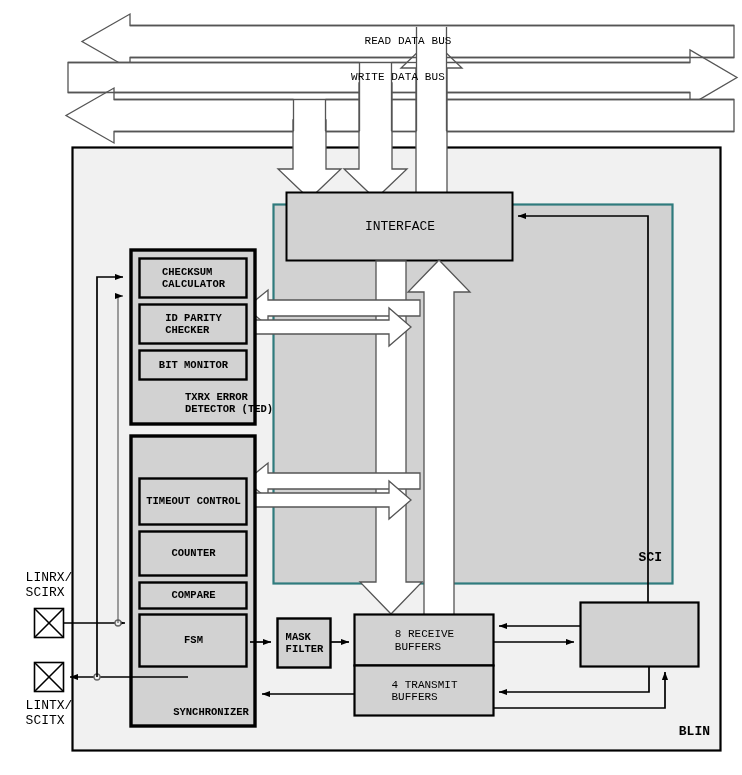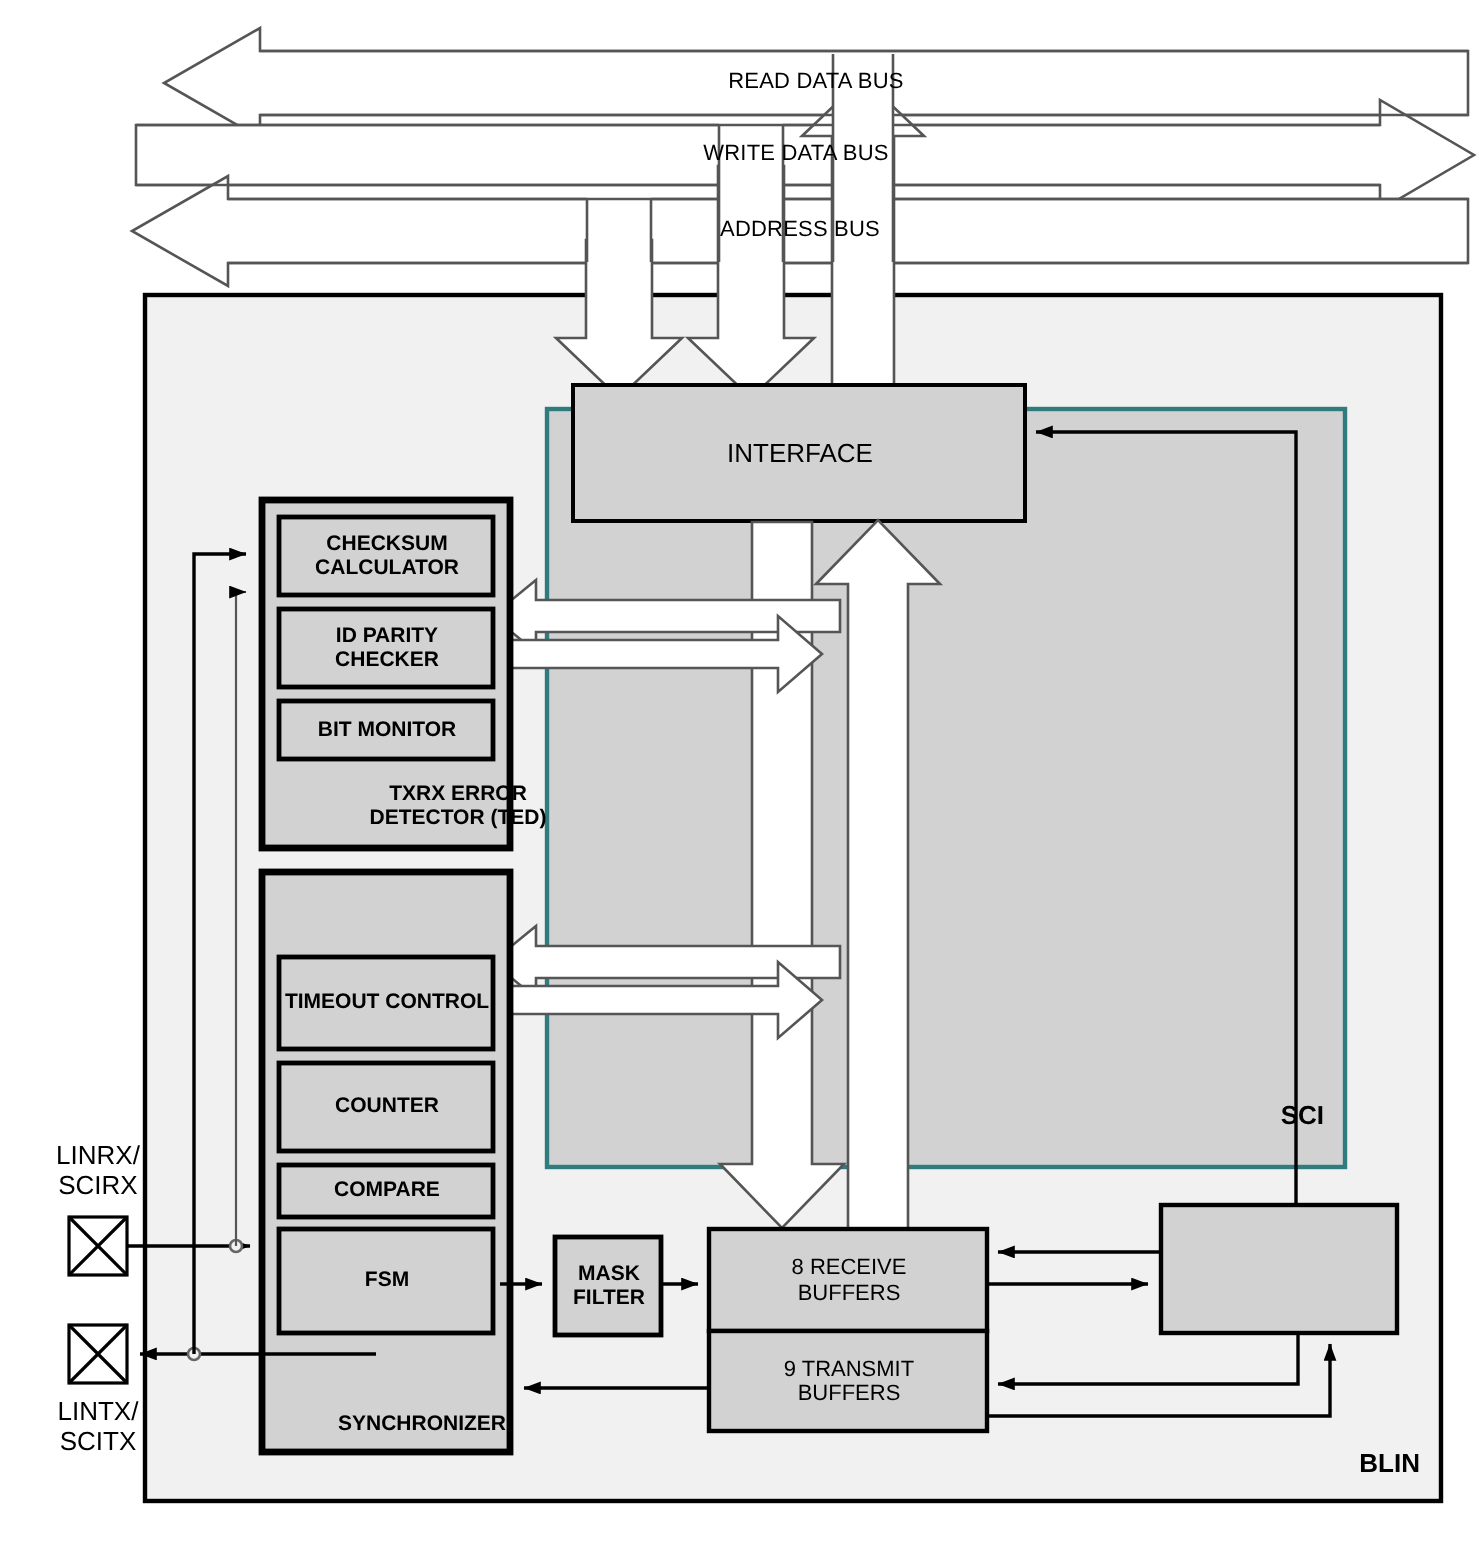--- a/index.html
+++ b/index.html
@@ -1,22 +1,22 @@
 <!DOCTYPE html>
 <html><head>
 <meta charset="utf-8">
 <title>BLIN Block Diagram</title>
 <style>
   html,body{margin:0;padding:0;background:#ffffff;}
   body{font-family:"Liberation Sans", sans-serif;}
   #stage{position:relative;width:742px;height:775px;background:#ffffff;overflow:hidden;}
   #stage svg{position:absolute;left:0;top:0;}
-  .lbl{position:absolute;text-align:center;color:#000;line-height:1.12;
+  .lbl{position:absolute;color:#000;line-height:1.12;
        display:flex;align-items:center;justify-content:center;
-       font-family:Liberation Sans, sans-serif; white-space:pre-line;}
+       font-family:Liberation Mono, monospace; white-space:pre-line;}
   .bus-lbl{font-size:11px;letter-spacing:.1px;}
   .blk-lbl{font-size:10.5px;font-weight:bold;}
   .blk-lbl-n{font-size:11px;font-weight:normal;}
   .big-lbl{font-size:13px;font-weight:normal;}
   .corner-lbl{font-size:13px;font-weight:bold;}
   .pad-lbl{font-size:13px;font-weight:normal;line-height:1.15;}
 </style>
 </head>
 <body>
 
@@ -150,21 +150,20 @@
       <path d="M 649,667 L 649,692 L 499,692" stroke-width="1.7" marker-end="url(#ah)"></path>
 
       <path d="M 494,708 L 665,708 L 665,672" stroke-width="1.7" marker-end="url(#ah)"></path>
 
       <path d="M 648,602 L 648,216 L 518,216" stroke-width="1.7" marker-end="url(#ah)"></path>
     </g>
   </svg>
 
   <div class="lbl bus-lbl" style="left:82px;top:30px;width:652px;height:22px;">READ DATA BUS</div>
   <div class="lbl bus-lbl" style="left:68px;top:66px;width:660px;height:22px;">WRITE DATA BUS</div>
-  <div class="lbl bus-lbl" style="left:66px;top:104px;width:668px;height:22px;">ADDRESS BUS</div>
 
   <div class="lbl big-lbl" style="left:287px;top:193px;width:226px;height:68px;">INTERFACE</div>
 
   <div class="lbl blk-lbl" style="left:140px;top:305px;width:107px;height:39px;">ID PARITY
 CHECKER</div>
   <div class="lbl blk-lbl" style="left:140px;top:259px;width:107px;height:39px;">CHECKSUM
 CALCULATOR</div>
   <div class="lbl blk-lbl" style="left:140px;top:351px;width:107px;height:29px;">BIT MONITOR</div>
   <div class="lbl blk-lbl" style="left:134px;top:386px;width:118px;height:36px;margin-left:36px;">TXRX ERROR
 DETECTOR (TED)</div>
@@ -173,21 +172,21 @@
   <div class="lbl blk-lbl" style="left:140px;top:532px;width:107px;height:44px;">COUNTER</div>
   <div class="lbl blk-lbl" style="left:140px;top:583px;width:107px;height:26px;">COMPARE</div>
   <div class="lbl blk-lbl" style="left:140px;top:615px;width:107px;height:52px;">FSM</div>
   <div class="lbl blk-lbl" style="left:134px;top:703px;width:122px;height:20px;padding-left:16px;">SYNCHRONIZER</div>
 
   <div class="lbl blk-lbl" style="left:278px;top:619px;width:53px;height:49px;">MASK
 FILTER</div>
 
   <div class="lbl blk-lbl-n" style="left:355px;top:615px;width:139px;height:51px;">8 RECEIVE
 BUFFERS</div>
-  <div class="lbl blk-lbl-n" style="left:355px;top:666px;width:139px;height:50px;">9 TRANSMIT
+  <div class="lbl blk-lbl-n" style="left:355px;top:666px;width:139px;height:50px;">4 TRANSMIT
 BUFFERS</div>
 
 
   <div class="lbl pad-lbl" style="left:8px;top:694px;width:82px;height:40px;">LINTX/
 SCITX</div>
   <div class="lbl pad-lbl" style="left:8px;top:566px;width:82px;height:40px;">LINRX/
 SCIRX</div>
 
   <div class="lbl corner-lbl" style="left:596px;top:548px;width:66px;height:20px;justify-content:flex-end;">SCI</div>
   <div class="lbl corner-lbl" style="left:620px;top:722px;width:90px;height:20px;justify-content:flex-end;">BLIN</div>

